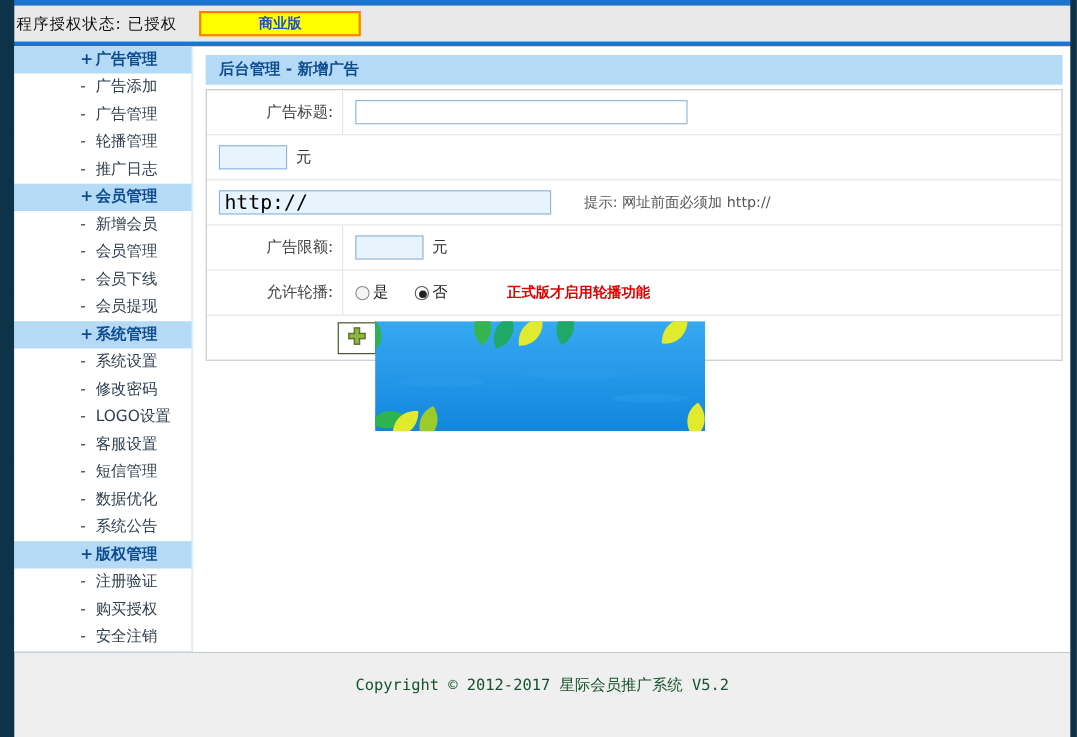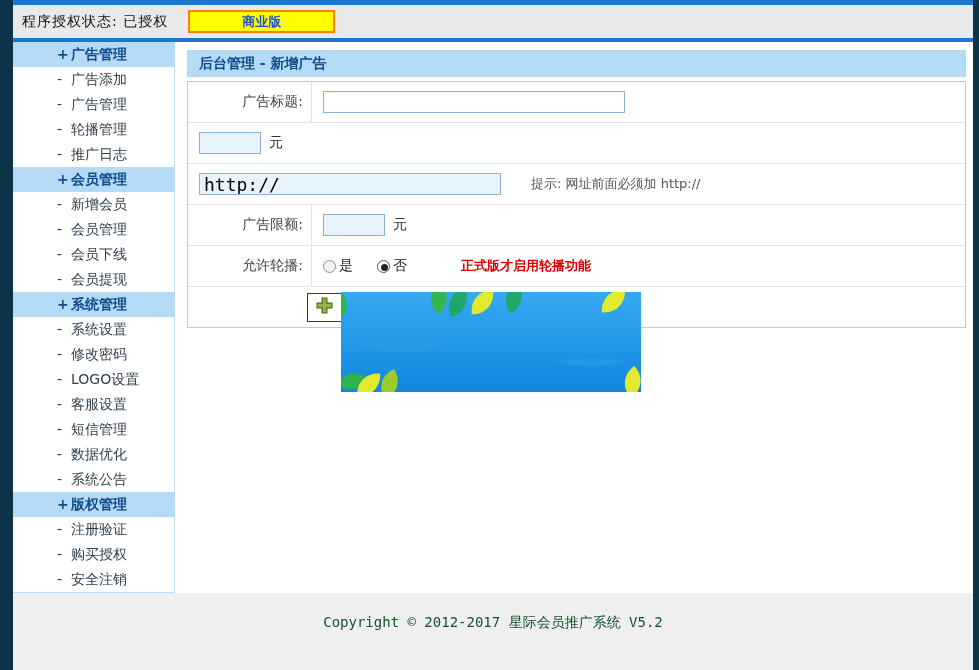--- a/index.html
+++ b/index.html
@@ -17,21 +17,21 @@
     width: 960px; height: 670px;
     display: flex; flex-direction: column;
   }
   .top-blue-line { height: 5px; background: #1b76d2; }
   .mid-blue-line { height: 4px; background: #1b76d2; }
 
   
   .topbar {
     height: 33px; background: #e9e9e9;
     display: flex; align-items: center;
-    padding-left: 9px;
+    padding-left: 2px;
   }
   .topbar-status { color: #111; letter-spacing: 1px; }
   .edition-btn {
     margin-left: 20px;
     width: 147px; height: 23px;
     background: #ffff00;
     border: 2px solid #ff7f00;
     color: #1d4ed8; font-weight: bold; font-size: 13px;
     text-align: center; line-height: 19px;
     cursor: pointer;
@@ -40,21 +40,21 @@
 
   
   .main { height: 551px; background: #ffffff; display: flex; }
 
   
   .sidebar {
     width: 162px;
     border-right: 1px solid #bcdcf4;
     border-bottom: 1px solid #bcdcf4;
   }
-  .side-row { height: 25px; line-height: 25px; padding-left: 44px; white-space: nowrap; cursor: pointer; }
+  .side-row { height: 25px; line-height: 25px; padding-left: 60px; white-space: nowrap; cursor: pointer; }
   .side-row .pfx { display: inline-block; width: 14px; }
   .side-header { background: #b5daf5; color: #0f4c8e; font-weight: bold; }
   .side-item { background: #ffffff; color: #2f3e4e; }
 
   
   .content { flex: 1; margin-left: 12px; margin-right: 7px; position: relative; }
   .content-header {
     height: 27px; line-height: 27px;
     background: #b5daf5; color: #0f4c8e;
     font-weight: bold; padding-left: 12px; margin-top: 8px;

